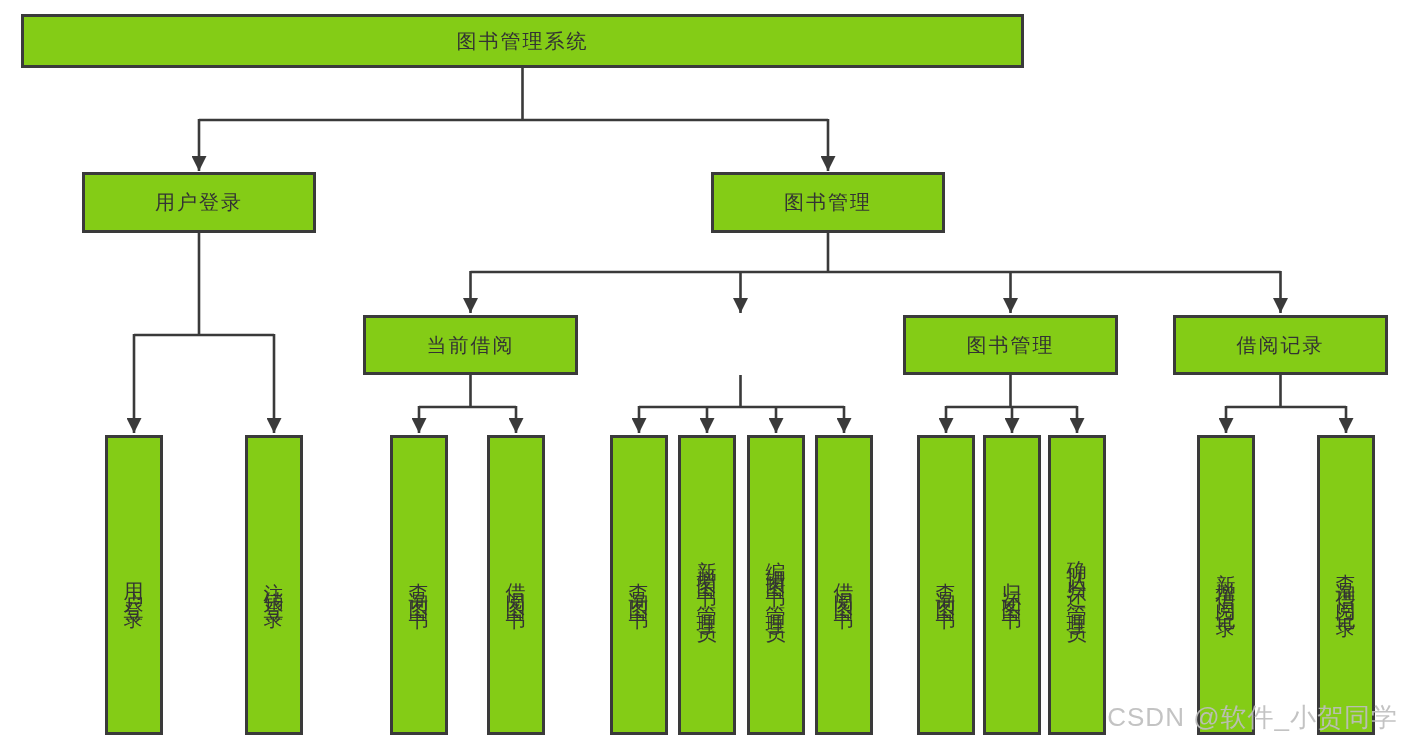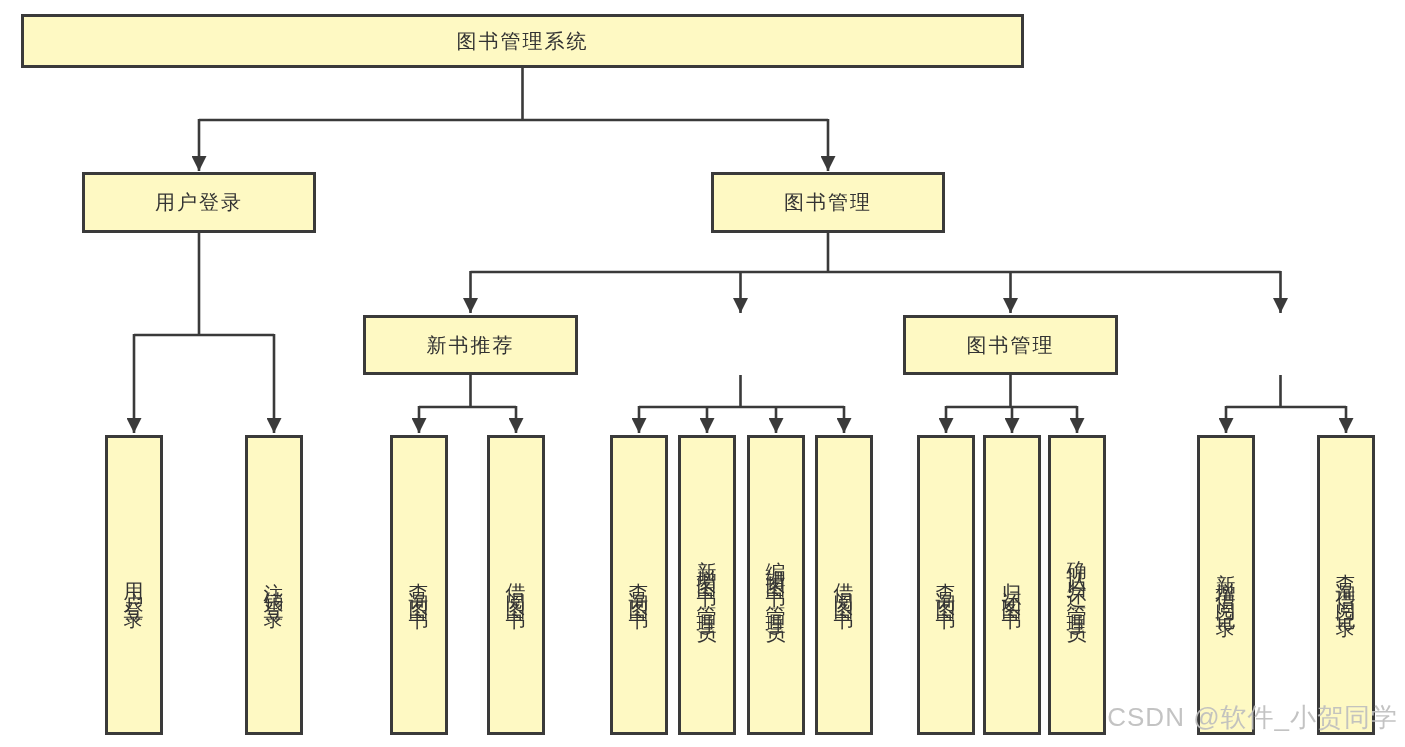--- a/index.html
+++ b/index.html
@@ -25,21 +25,21 @@
   svg.connectors path.wire,
   svg.connectors line.wire {
     stroke: #3a3a3a;
     stroke-width: 2.6;
     fill: none;
   }
   .box {
     position: absolute;
     box-sizing: border-box;
     border: 3px solid #3a3a3a;
-    background: #fef9c3;
+    background: #84cc16;
     display: flex;
     align-items: center;
     justify-content: center;
   }
   .hlabel {
     font-size: 20px;
     letter-spacing: 2px;
     color: #333333;
     white-space: nowrap;
   }
@@ -127,24 +127,27 @@
   </div>
 
   <div class="box" style="left:82px;top:172px;width:234px;height:61px">
     <span class="hlabel">用户登录</span>
   </div>
   <div class="box" style="left:711px;top:172px;width:234px;height:61px">
     <span class="hlabel">图书管理</span>
   </div>
 
   <div class="box" style="left:363px;top:315px;width:215px;height:60px">
-    <span class="hlabel">新书推荐</span>
+    <span class="hlabel">当前借阅</span>
   </div>
   <div class="box" style="left:903px;top:315px;width:215px;height:60px">
     <span class="hlabel">图书管理</span>
+  </div>
+  <div class="box" style="left:1173px;top:315px;width:215px;height:60px">
+    <span class="hlabel">借阅记录</span>
   </div>
 
   <div class="box" style="left:105px;top:435px;width:58px;height:300px">
     <span class="vlabel">用户登录</span>
   </div>
   <div class="box" style="left:245px;top:435px;width:58px;height:300px">
     <span class="vlabel">注销登录</span>
   </div>
 
   <div class="box" style="left:390px;top:435px;width:58px;height:300px">

